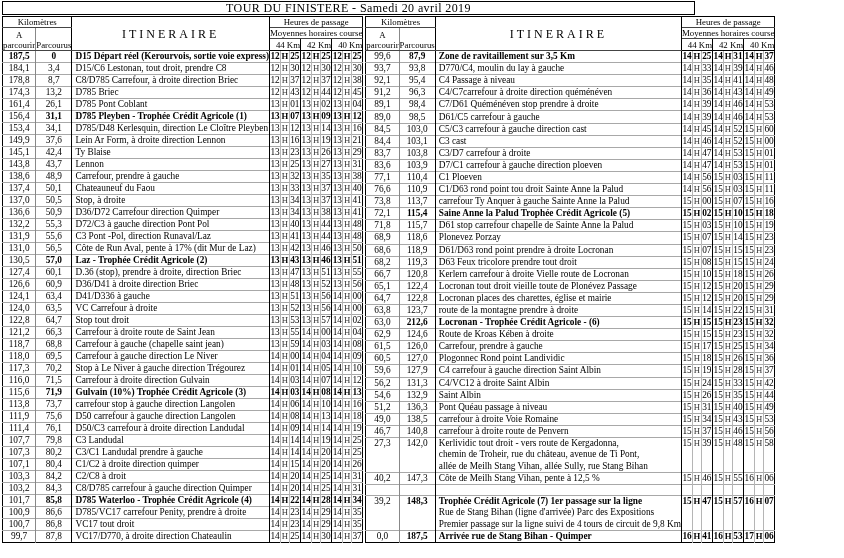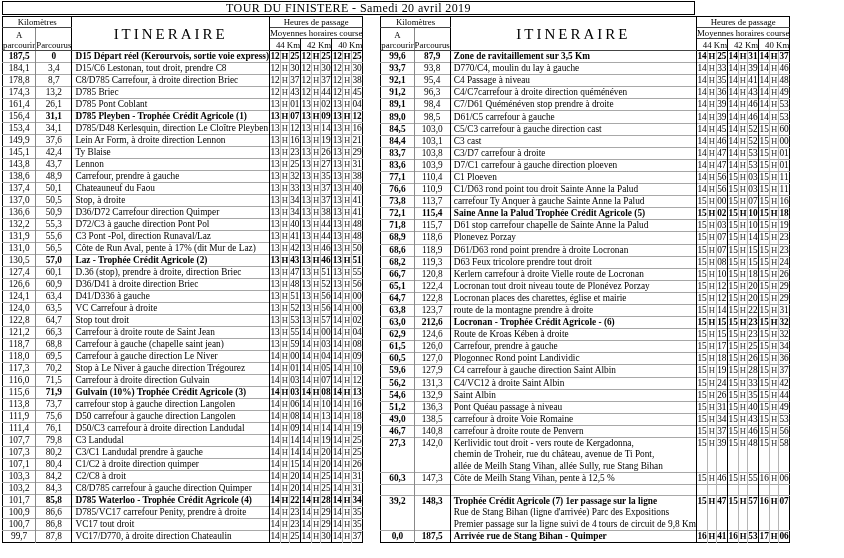--- a/index.html
+++ b/index.html
@@ -1,28 +1,28 @@
 <!DOCTYPE html>
 <html><head>
 <meta charset="utf-8">
 <style>
   * { box-sizing: border-box; }
   html,body { margin:0; padding:0; background:#fff; }
   body { width:844px; height:558px; font-family:"Liberation Serif", serif; color:#000; }
   .page { width:693px; margin:1px auto 0 2px; }
   .title-bar { border:1px solid #000; height:14px; line-height:13px; text-align:center;
                font-size:12px; letter-spacing:0.4px; }
-  .tables { display:flex; gap:17px; margin-top:1px; }
+  .tables { display:flex; gap:2px; margin-top:1px; }
   table.roadbook { border-collapse:collapse; table-layout:fixed; border:1.5px solid #000; }
   table.roadbook td, table.roadbook th { padding:0; overflow:hidden; white-space:nowrap; }
 
   
   thead th { font-weight:normal; font-size:8.8px; line-height:10px; height:11px;
              border-bottom:1px solid #444; text-align:center; }
-  thead th.itin-h { font-size:15px; letter-spacing:3px; border-left:1px solid #000;
+  thead th.itin-h { font-size:12px; letter-spacing:3px; border-left:1px solid #000;
                     border-right:1px solid #000; }
   thead th.kilo-h { border-right:0; }
   thead th.ap-h, thead th.p-h { vertical-align:bottom; line-height:9.5px; height:22px; }
   thead th.ap-h { border-right:1px solid #888; }
   thead th.sp-h { border-left:1px solid #000; height:12px;text-align:right; }
   thead tr.last th { border-bottom:1px solid #000; }
 
   
   tbody td { height:11.37px; font-size:9.3px; line-height:11px; text-align:center;
              border-top:1px solid #a8a8a8; }
@@ -30,21 +30,21 @@
   tbody td.p  { border-right:1px solid #000; }
   tbody td.it { text-align:left; padding-left:3px; border-right:1px solid #000; }
   tbody td.hh { border-left:1px solid #000; }
   tbody td.hh.first { border-left:0; }
   tbody td.hsym { border-left:1px solid #b5b5b5; border-right:1px solid #b5b5b5;
                   color:#333; font-size:8.7px; }
   tr.cont td { border-top:0; }
   tr.b td.p, tr.b td.it, tr.b td.hh, tr.b td.mm { font-weight:bold; }
   tr.b td.hsym { font-weight:bold; color:#000; }
   tr.apb td.ap { font-weight:bold; }
-  table.t-right tbody td.ap { font-weight:bold; }
+  table.t-right tbody td.ap { font-weight:normal; }
 </style>
 </head>
 <body>
 
 <div class="page">
   <div class="title-bar">TOUR DU FINISTERE  -  Samedi  20 avril 2019</div>
   <div class="tables">
 
     <table class="roadbook t-left">
       <colgroup>
@@ -951,21 +951,21 @@
             <td class="hh">15</td>
             <td class="hsym">H</td>
             <td class="mm">18</td>
             <td class="hh">15</td>
             <td class="hsym">H</td>
             <td class="mm">26</td>
           </tr>
           <tr>
             <td class="ap">65,1</td>
             <td class="p">122,4</td>
-            <td class="it">Locronan  tout droit niveau toute de Plonévez Porzay</td>
+            <td class="it">Locronan  tout droit vieille toute de Plonévez Passage</td>
             <td class="hh first">15</td>
             <td class="hsym">H</td>
             <td class="mm">12</td>
             <td class="hh">15</td>
             <td class="hsym">H</td>
             <td class="mm">20</td>
             <td class="hh">15</td>
             <td class="hsym">H</td>
             <td class="mm">29</td>
           </tr>
@@ -1173,21 +1173,21 @@
             <td class="hsym"></td>
             <td class="mm"></td>
             <td class="hh"></td>
             <td class="hsym"></td>
             <td class="mm"></td>
             <td class="hh"></td>
             <td class="hsym"></td>
             <td class="mm"></td>
           </tr>
           <tr>
-            <td class="ap">60,3</td>
+            <td class="ap">40,2</td>
             <td class="p">147,3</td>
             <td class="it">Côte de Meilh Stang Vihan, pente à 12,5 %</td>
             <td class="hh first">15</td>
             <td class="hsym">H</td>
             <td class="mm">46</td>
             <td class="hh">15</td>
             <td class="hsym">H</td>
             <td class="mm">55</td>
             <td class="hh">16</td>
             <td class="hsym">H</td>

